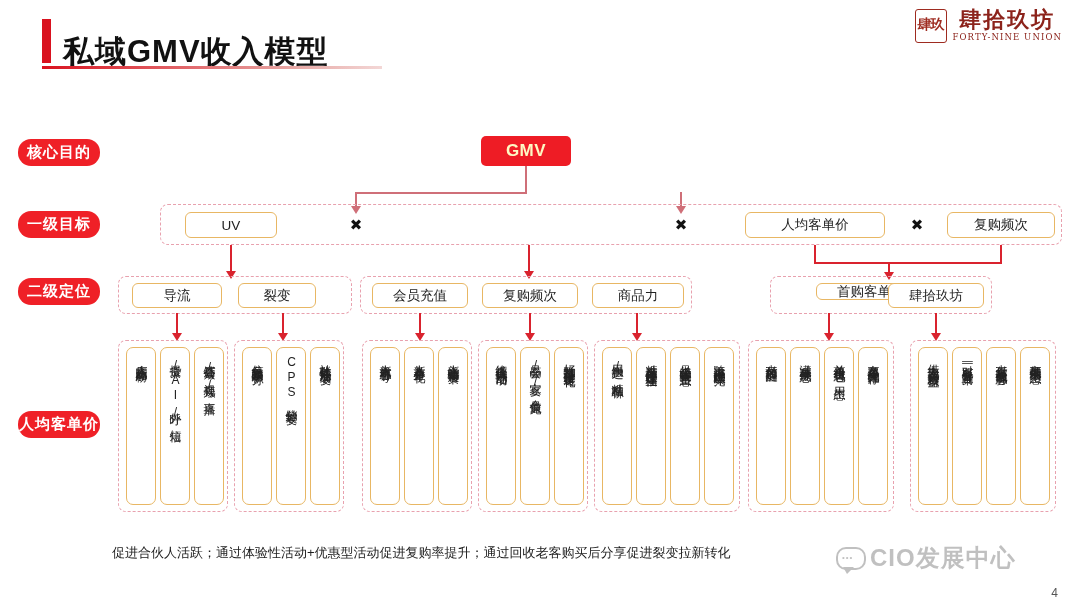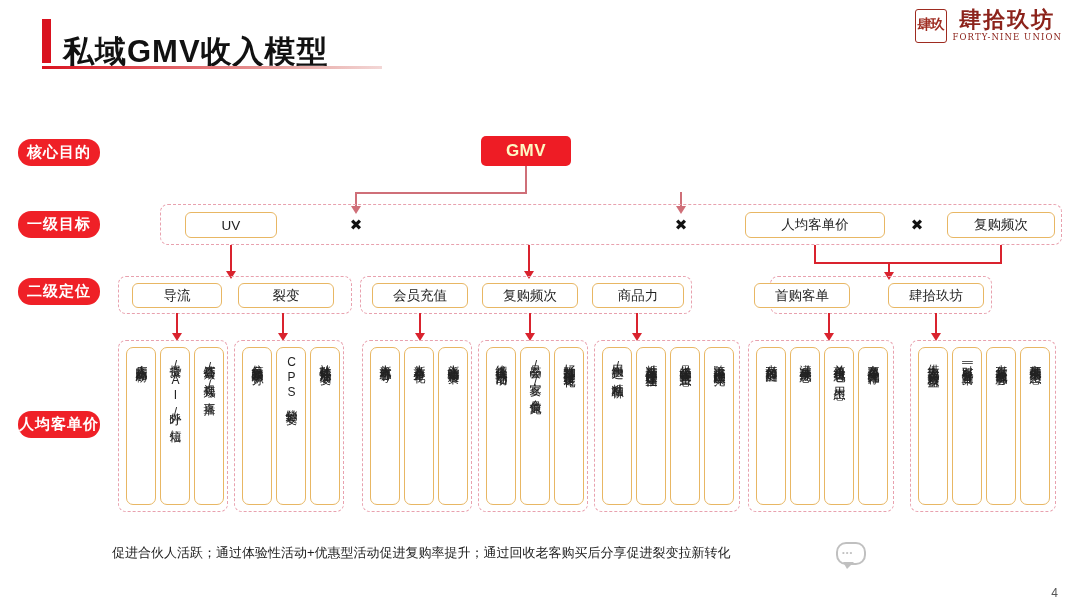--- a/index.html
+++ b/index.html
@@ -125,29 +125,29 @@
   <div class="arrow" style="left:524px;top:271px"></div>
 
   <div class="ln" style="left:814px;top:245px;width:1.8px;height:18px"></div>
   <div class="ln" style="left:1000px;top:245px;width:1.8px;height:18px"></div>
   <div class="ln" style="left:814px;top:262px;width:188px;height:1.8px"></div>
   <div class="ln" style="left:888px;top:262px;width:1.8px;height:12px"></div>
   <div class="arrow" style="left:884px;top:272px"></div>
 
   <div class="dashgroup" style="left:118px;top:276px;width:234px;height:38px"></div>
   <div class="node" style="left:132px;top:283px;width:90px;height:25px">导流</div>
-  <div class="node" style="left:238px;top:283px;width:96px;height:25px">裂变</div>
+  <div class="node" style="left:238px;top:283px;width:78px;height:25px">裂变</div>
 
   <div class="dashgroup" style="left:360px;top:276px;width:332px;height:38px"></div>
   <div class="node" style="left:372px;top:283px;width:96px;height:25px">会员充值</div>
   <div class="node" style="left:482px;top:283px;width:96px;height:25px">复购频次</div>
   <div class="node" style="left:592px;top:283px;width:92px;height:25px">商品力</div>
 
   <div class="dashgroup" style="left:770px;top:276px;width:222px;height:38px"></div>
-  <div class="node" style="left:754px;top:283px;width:96px;height:25px">首购客单</div>
+  <div class="node" style="left:816px;top:283px;width:96px;height:17px">首购客单</div>
   <div class="node" style="left:888px;top:283px;width:96px;height:25px">肆拾玖坊</div>
 
   <div class="ln" style="left:176px;top:313px;width:1.8px;height:22px"></div>
   <div class="arrow" style="left:172px;top:333px"></div>
   <div class="ln" style="left:282px;top:313px;width:1.8px;height:22px"></div>
   <div class="arrow" style="left:278px;top:333px"></div>
   <div class="ln" style="left:419px;top:313px;width:1.8px;height:22px"></div>
   <div class="arrow" style="left:415px;top:333px"></div>
   <div class="ln" style="left:529px;top:313px;width:1.8px;height:22px"></div>
   <div class="arrow" style="left:525px;top:333px"></div>
@@ -245,16 +245,17 @@
     </div>
 
   <div class="footer">
     <div>促进合伙人活跃；通过体验性活动+优惠型活动促进复购率提升；通过回收老客购买后分享促进裂变拉新转化</div>
   </div>
 
   <div class="watermark">
     <div class="wm-bubble">
       <div class="wm-dots">•••</div>
     </div>
+    <div class="wm-text">CIO发展中心</div>
   </div>
 
   <div class="pageno">4</div>
 </div>
 
 </body></html>

